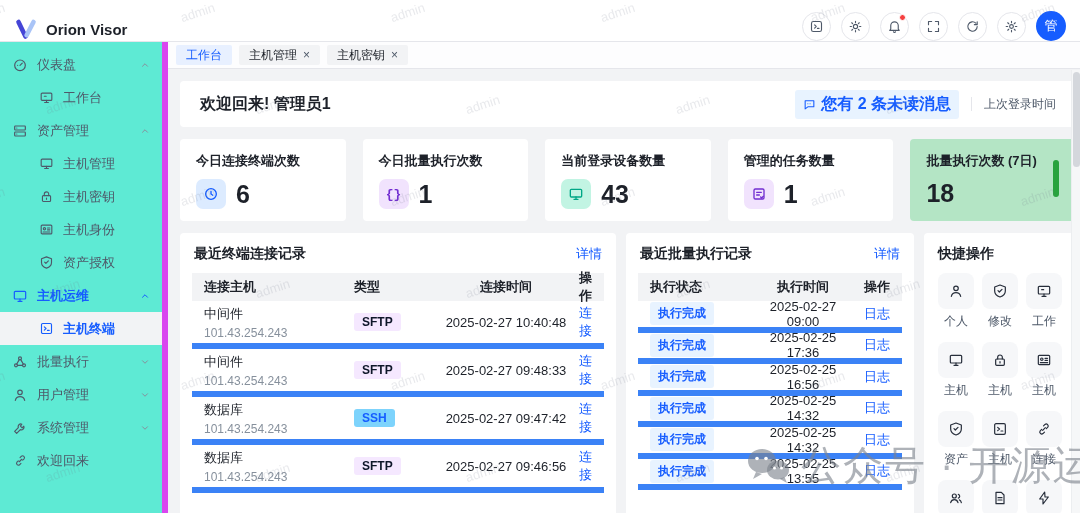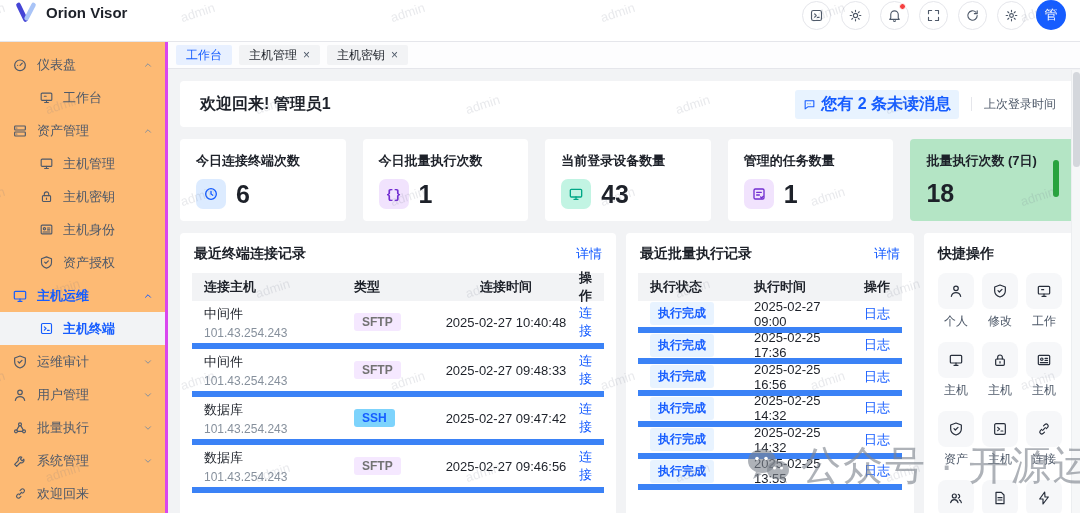--- a/index.html
+++ b/index.html
@@ -1,29 +1,29 @@
 <!DOCTYPE html>
 <html><head>
 <meta charset="utf-8">
 <style>
   *{box-sizing:border-box;margin:0;padding:0}
   html,body{width:1080px;height:513px;overflow:hidden}
   body{font-family:"Liberation Sans","DejaVu Sans",sans-serif;background:#f2f3f5;color:#1d2129;position:relative}
   svg{display:block}
   
-  .topbar{height:42px;background:#fff;border-bottom:1px solid #e5e6eb;display:flex;align-items:flex-start;padding:0 14px;position:relative;z-index:10}
+  .topbar{height:42px;background:#fff;border-bottom:1px solid #e5e6eb;display:flex;align-items:flex-end;padding:0 14px;position:relative;z-index:10}
   .brand{display:flex;align-items:center;gap:8px}
   .brand-name{font-size:15px;font-weight:700;color:#1d2129}
   .topbar-actions{margin-left:auto;display:flex;align-items:center;gap:10px}
   .icon-btn{width:29px;height:29px;border:1px solid #e5e6eb;border-radius:50%;background:#fff;display:flex;align-items:center;justify-content:center;color:#4e5969;position:relative;cursor:pointer}
   .icon-btn .dot{position:absolute;top:1px;right:2px;width:7px;height:7px;border-radius:50%;background:#f53f3f;border:1px solid #fff}
   .avatar{width:30px;height:30px;border-radius:50%;background:#165dff;color:#fff;font-size:13px;display:flex;align-items:center;justify-content:center;cursor:pointer}
   
   .layout{display:flex;height:471px}
-  .sidebar{width:168px;background:#fdba74;border-right:3px solid #d946ef;padding-top:6px;flex:none;position:relative;z-index:9}
+  .sidebar{width:168px;background:#5eead4;border-right:6px solid #d946ef;padding-top:6px;flex:none;position:relative;z-index:9}
   .s-item{height:33px;display:flex;align-items:center;gap:9px;padding:0 12px;font-size:13px;color:#4e5969;cursor:pointer;white-space:nowrap}
   .s-item .s-ic{width:16px;height:16px;flex:none;display:flex;align-items:center;justify-content:center}
   .s-item .chev{margin-left:auto;color:#86909c;display:flex}
   .s-item.child{padding-left:38px}
   .s-item.blue{color:#165dff;font-weight:600}
   .s-item.blue .chev{color:#165dff}
   .s-item.selected{background:#f2f3f5;color:#165dff;font-weight:600}
   .main{flex:1;display:flex;flex-direction:column;position:relative;min-width:0}
   .tabbar{height:27px;background:#fdfdfe;border-bottom:1px solid #e5e6eb;display:flex;align-items:center;gap:7px;padding:0 8px}
   .tab{height:20px;display:flex;align-items:center;gap:6px;padding:0 10px;font-size:12px;border-radius:2px;background:#f2f3f5;color:#1d2129;cursor:pointer}
@@ -61,25 +61,25 @@
   .card-title{font-size:14px;font-weight:700}
   .link{font-size:13px;color:#165dff;cursor:pointer;text-decoration:none}
   .t-left{width:436px;flex:none}
   .t-right{width:288px;flex:none}
   .t-quick{flex:1}
   .thead{display:flex;align-items:center;background:#f2f3f5;height:28px;font-size:13px;font-weight:700;padding:0 12px}
   .trow{display:flex;align-items:center;border-bottom:6px solid #3b82f6;font-size:13px;padding:0 12px}
   .lt .trow{height:48px}
   .rt .trow{height:31.5px}
   .lt-c1{width:150px}.lt-c2{width:84px}.lt-c3{width:136px;text-align:center}.lt-c4{flex:1;text-align:right}
-  .rt-c1{width:104px}.rt-c2{flex:1;text-align:left}.rt-c3{width:38px;text-align:right}
+  .rt-c1{width:104px}.rt-c2{flex:1;text-align:center}.rt-c3{width:38px;text-align:right}
   .host-name{color:#1d2129}
   .host-ip{color:#86909c;font-size:12px;margin-top:3px}
   .tag{display:inline-block;font-size:12px;font-weight:700;padding:2px 8px;border-radius:3px}
-  .tag.sftp{background:#f5e8ff;color:#737373}
+  .tag.sftp{background:#f5e8ff;color:#0f172a}
   .tag.ssh{background:#7dd3fc;color:#165dff}
   .tag.status{background:#e8f3ff;color:#165dff;padding:3px 8px}
   
   .qa-grid{display:grid;grid-template-columns:repeat(3,1fr);row-gap:12px;column-gap:4px;padding-top:2px}
   .qa-item{display:flex;flex-direction:column;align-items:center;cursor:pointer}
   .qa-tile{width:36px;height:36px;border-radius:8px;background:#f6f7f9;display:flex;align-items:center;justify-content:center;color:#272e3b}
   .qa-label{font-size:12px;color:#4e5969;margin-top:4px;white-space:nowrap}
   
   .scrollbar{position:absolute;right:0;top:28px;bottom:0;width:9px;background:#f6f7f8;border-left:1px solid #eceef0}
   .scrollbar .thumb{width:7px;margin:2px auto 0;height:95px;border-radius:4px;background:#d4d7dc}
@@ -238,56 +238,42 @@
       <span class="s-ic">
           <svg width="15" height="15" viewBox="0 0 24 24" fill="none" stroke="currentColor" stroke-width="1.8" stroke-linecap="round" stroke-linejoin="round">
             <rect x="4" y="4" width="16" height="16" rx="2"></rect>
             <path d="M8.5 9.5l2.8 2.5-2.8 2.5M13.5 15h2.8"></path>
           </svg>
         </span>
       <span>主机终端</span>
     </div>
     <div class="s-item">
       <span class="s-ic">
-          <svg width="16" height="16" viewBox="0 0 24 24" fill="none" stroke="currentColor" stroke-width="1.8" stroke-linecap="round" stroke-linejoin="round">
-            <path d="M12 3l8 3v6c0 4.6-3.5 7.6-8 9-4.5-1.4-8-4.4-8-9V6z"></path>
-            <path d="M9 11.5l2 2 4-4"></path>
-          </svg>
-        </span>
-      <span>运维审计</span>
-      <span class="chev">
-          <svg width="10" height="10" viewBox="0 0 24 24" fill="none" stroke="currentColor" stroke-width="2.4" stroke-linecap="round" stroke-linejoin="round">
-            <path d="M6 9l6 6 6-6"></path>
-          </svg>
-        </span>
-    </div>
-    <div class="s-item">
-      <span class="s-ic">
-          <svg width="16" height="16" viewBox="0 0 24 24" fill="none" stroke="currentColor" stroke-width="1.8" stroke-linecap="round">
-            <circle cx="12" cy="8" r="3.4"></circle>
-            <path d="M5 20c1-4 4-5.5 7-5.5s6 1.5 7 5.5"></path>
-          </svg>
-        </span>
-      <span>用户管理</span>
-      <span class="chev">
-          <svg width="10" height="10" viewBox="0 0 24 24" fill="none" stroke="currentColor" stroke-width="2.4" stroke-linecap="round" stroke-linejoin="round">
-            <path d="M6 9l6 6 6-6"></path>
-          </svg>
-        </span>
-    </div>
-    <div class="s-item">
-      <span class="s-ic">
           <svg width="16" height="16" viewBox="0 0 24 24" fill="none" stroke="currentColor" stroke-width="1.8" stroke-linecap="round">
             <circle cx="12" cy="6.5" r="2.2"></circle>
             <circle cx="6" cy="17" r="2.2"></circle>
             <circle cx="18" cy="17" r="2.2"></circle>
             <path d="M10.9 8.5L7.1 15M13.1 8.5l3.8 6.5M8.2 17h7.6"></path>
           </svg>
         </span>
       <span>批量执行</span>
+      <span class="chev">
+          <svg width="10" height="10" viewBox="0 0 24 24" fill="none" stroke="currentColor" stroke-width="2.4" stroke-linecap="round" stroke-linejoin="round">
+            <path d="M6 9l6 6 6-6"></path>
+          </svg>
+        </span>
+    </div>
+    <div class="s-item">
+      <span class="s-ic">
+          <svg width="16" height="16" viewBox="0 0 24 24" fill="none" stroke="currentColor" stroke-width="1.8" stroke-linecap="round">
+            <circle cx="12" cy="8" r="3.4"></circle>
+            <path d="M5 20c1-4 4-5.5 7-5.5s6 1.5 7 5.5"></path>
+          </svg>
+        </span>
+      <span>用户管理</span>
       <span class="chev">
           <svg width="10" height="10" viewBox="0 0 24 24" fill="none" stroke="currentColor" stroke-width="2.4" stroke-linecap="round" stroke-linejoin="round">
             <path d="M6 9l6 6 6-6"></path>
           </svg>
         </span>
     </div>
     <div class="s-item">
       <span class="s-ic">
           <svg width="16" height="16" viewBox="0 0 24 24" fill="none" stroke="currentColor" stroke-width="1.8" stroke-linecap="round" stroke-linejoin="round">
             <path d="M14.7 6.3a4 4 0 0 0-5.2 5.2L4 17l3 3 5.5-5.5a4 4 0 0 0 5.2-5.2l-2.5 2.5-2.5-2.5z"></path>

